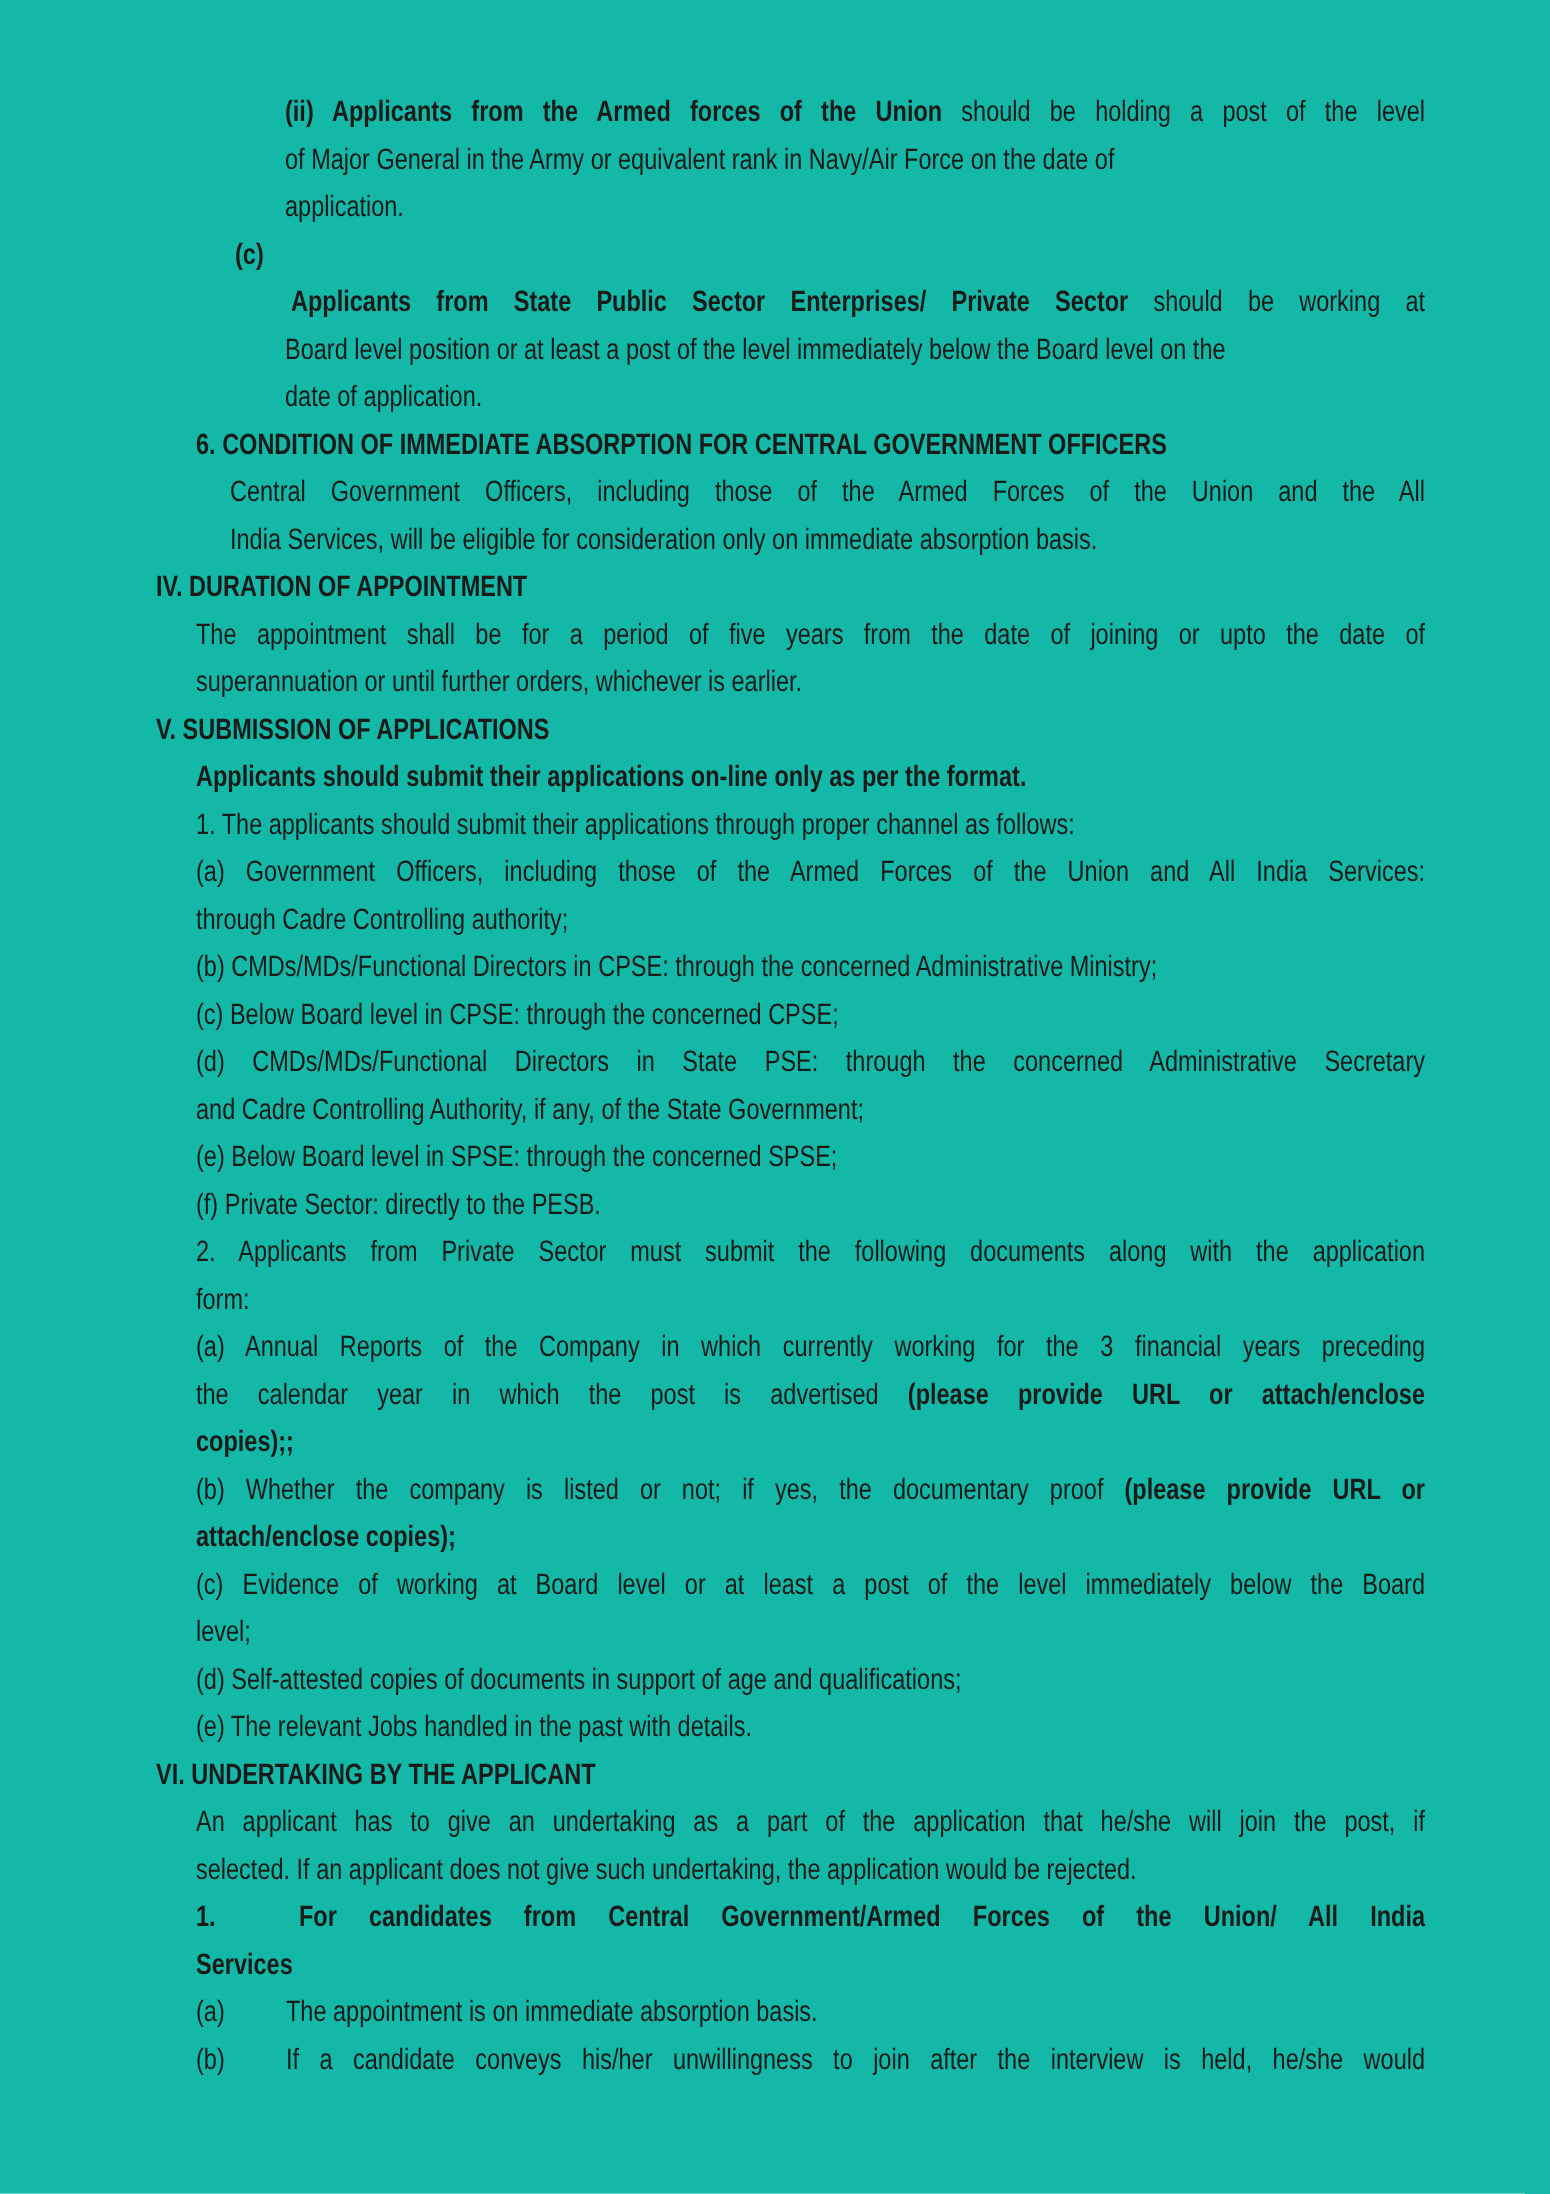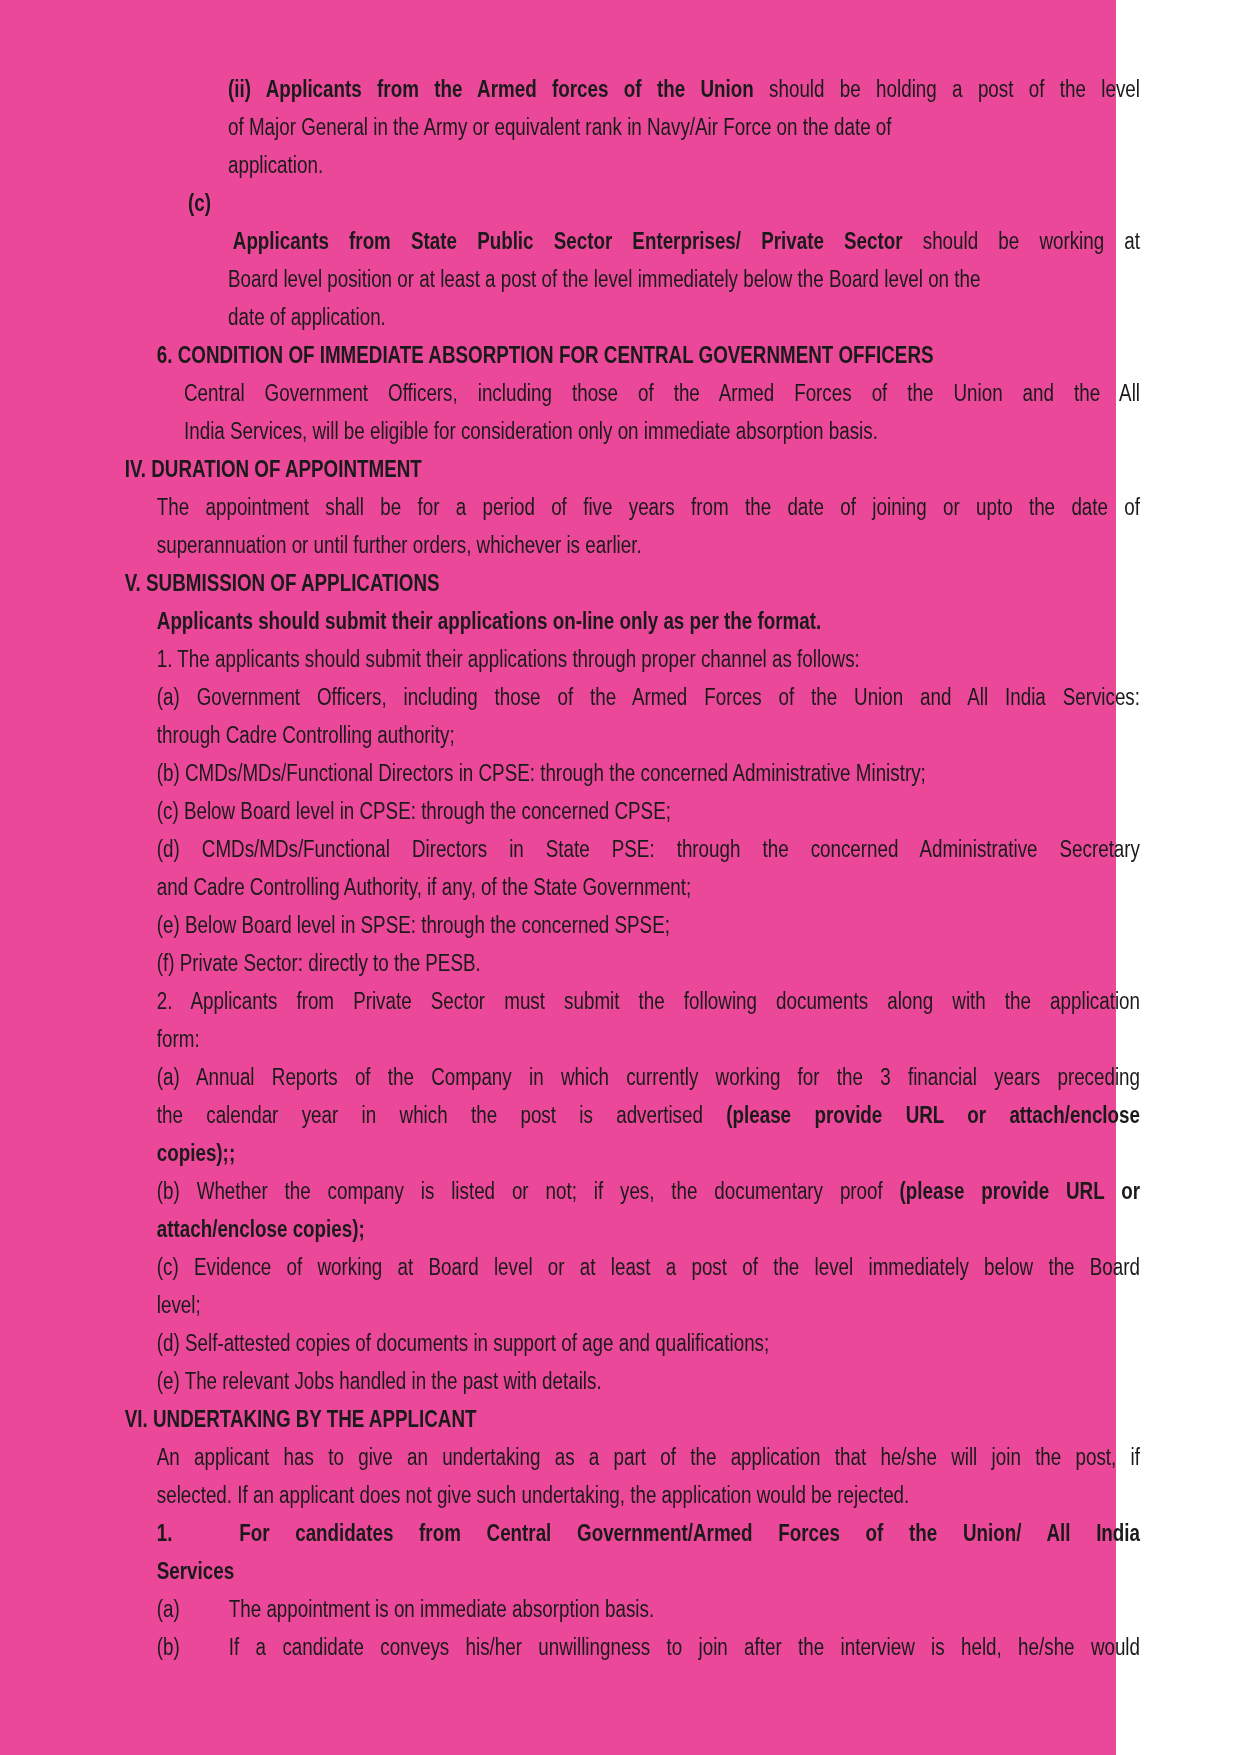--- a/index.html
+++ b/index.html
@@ -8,23 +8,23 @@
     background: #ffffff;
   }
   body {
     width: 1240px;
     height: 1755px;
     font-family: "Liberation Sans", sans-serif;
     color: #1a1a1a;
     overflow: hidden;
   }
   .page {
-    width: 1116px;
+    width: 1240px;
     height: 1755px;
-    background: #ec4899;
+    background: #14b8a6;
     position: relative;
   }
   
   .scalewrap {
     width: 1550px;
     transform: scaleX(0.8);
     transform-origin: 0 0;
     padding-top: 70px;
   }
   .line {

